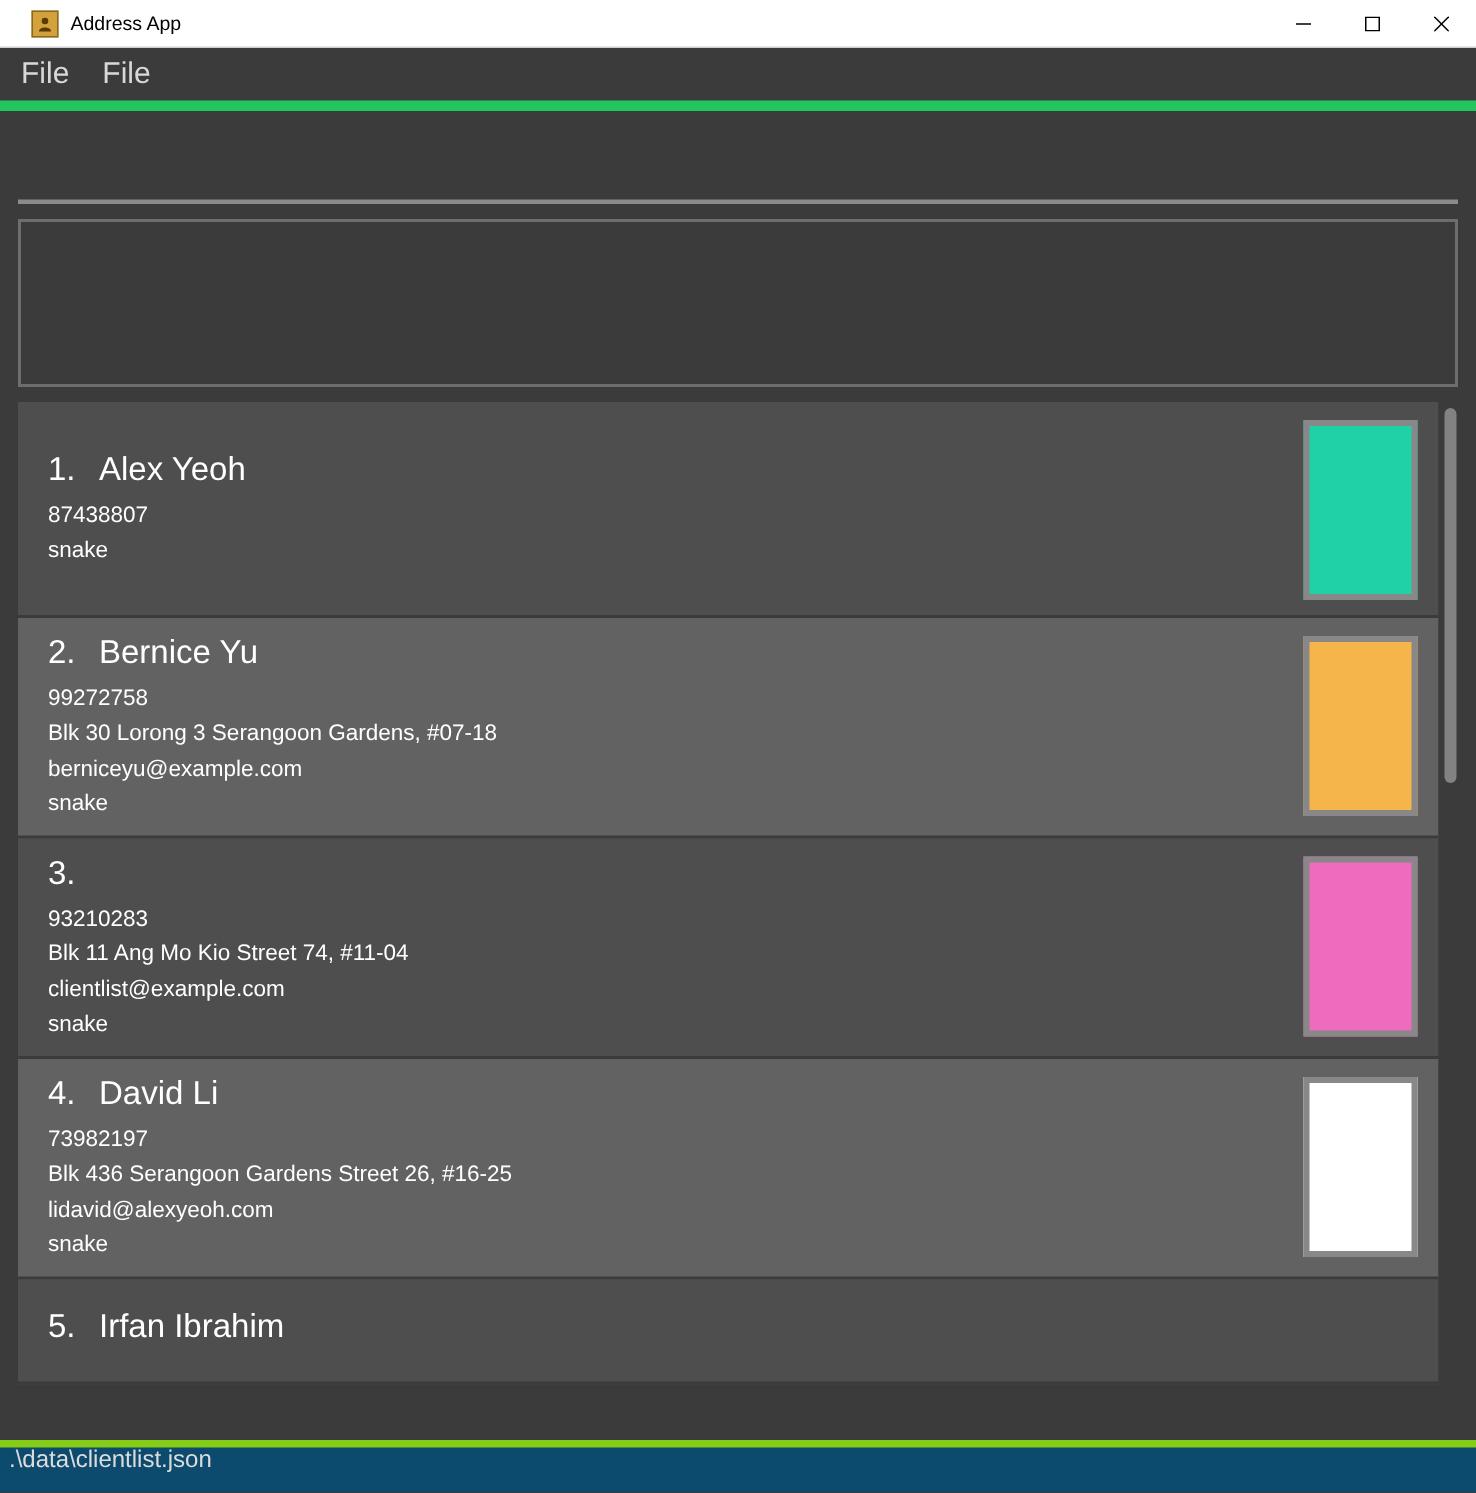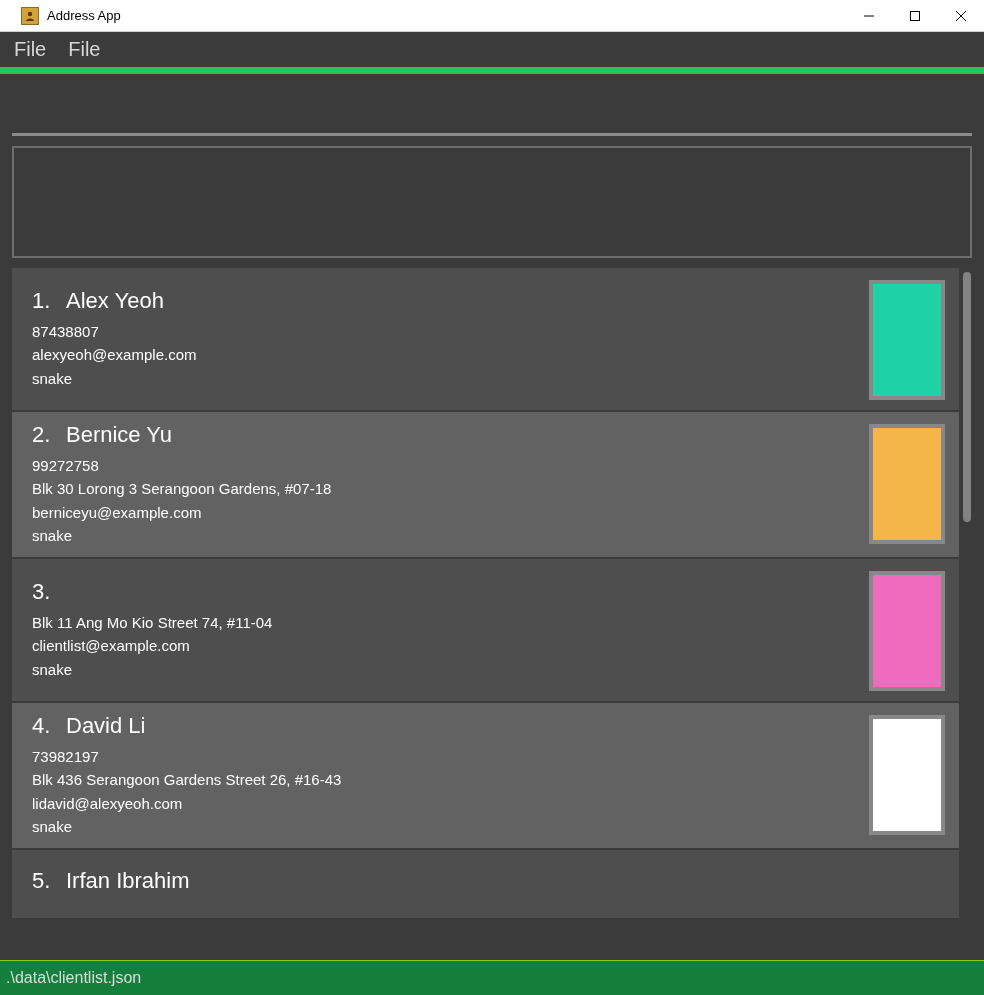--- a/index.html
+++ b/index.html
@@ -164,25 +164,24 @@
     }
     .scrollbar-thumb {
       width: 8px;
       height: 250px;
       background: #828282;
       border-radius: 4px;
       margin: 0 auto;
     }
     
     .status-bar {
-      background: #15803d;
-      border-top: 1px solid #84cc16;
+      background: #0c4a6e;
+      border-top: 5px solid #84cc16;
       height: 35px;
       display: flex;
-      align-items: center;
       padding-left: 6px;
       color: #dcdcdc;
       font-size: 16px;
     }
     
     .list-row.partial {
       overflow: hidden;
     }
   </style>
 </head>
@@ -231,21 +230,20 @@
 <div class="list-wrapper">
   <div class="list">
 
     <div class="list-row even">
       <div class="row-text">
         <div class="row-name-line">
           <span class="row-idx">1.</span>
           <span>Alex Yeoh</span>
         </div>
         <div class="row-detail">87438807</div>
-        <div class="row-detail">alexyeoh@example.com</div>
         <div class="row-detail">snake</div>
       </div>
       <div class="color-card" style="background:#1fd1a7;"></div>
     </div>
 
     <div class="list-row odd">
       <div class="row-text">
         <div class="row-name-line">
           <span class="row-idx">2.</span>
           <span>Bernice Yu</span>
@@ -256,35 +254,36 @@
         <div class="row-detail">snake</div>
       </div>
       <div class="color-card" style="background:#f5b54a;"></div>
     </div>
 
     <div class="list-row even">
       <div class="row-text">
         <div class="row-name-line">
           <span class="row-idx">3.</span>
         </div>
+        <div class="row-detail">93210283</div>
         <div class="row-detail">Blk 11 Ang Mo Kio Street 74, #11-04</div>
         <div class="row-detail">clientlist@example.com</div>
         <div class="row-detail">snake</div>
       </div>
       <div class="color-card" style="background:#ee6bbd;"></div>
     </div>
 
     <div class="list-row odd">
       <div class="row-text">
         <div class="row-name-line">
           <span class="row-idx">4.</span>
           <span>David Li</span>
         </div>
         <div class="row-detail">73982197</div>
-        <div class="row-detail">Blk 436 Serangoon Gardens Street 26, #16-43</div>
+        <div class="row-detail">Blk 436 Serangoon Gardens Street 26, #16-25</div>
         <div class="row-detail">lidavid@alexyeoh.com</div>
         <div class="row-detail">snake</div>
       </div>
       <div class="color-card" style="background:#ffffff;"></div>
     </div>
 
     <div class="list-row even partial" style="height:70px;">
       <div class="row-text">
         <div class="row-name-line">
           <span class="row-idx">5.</span>

